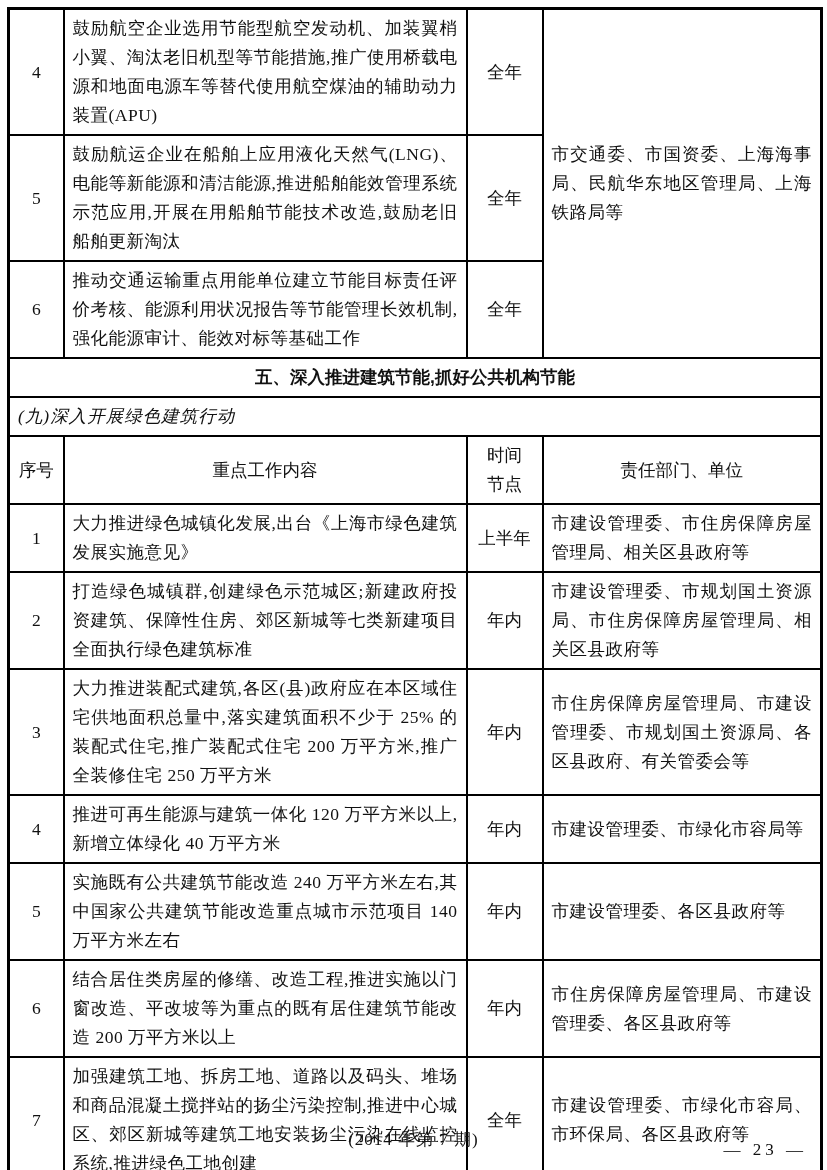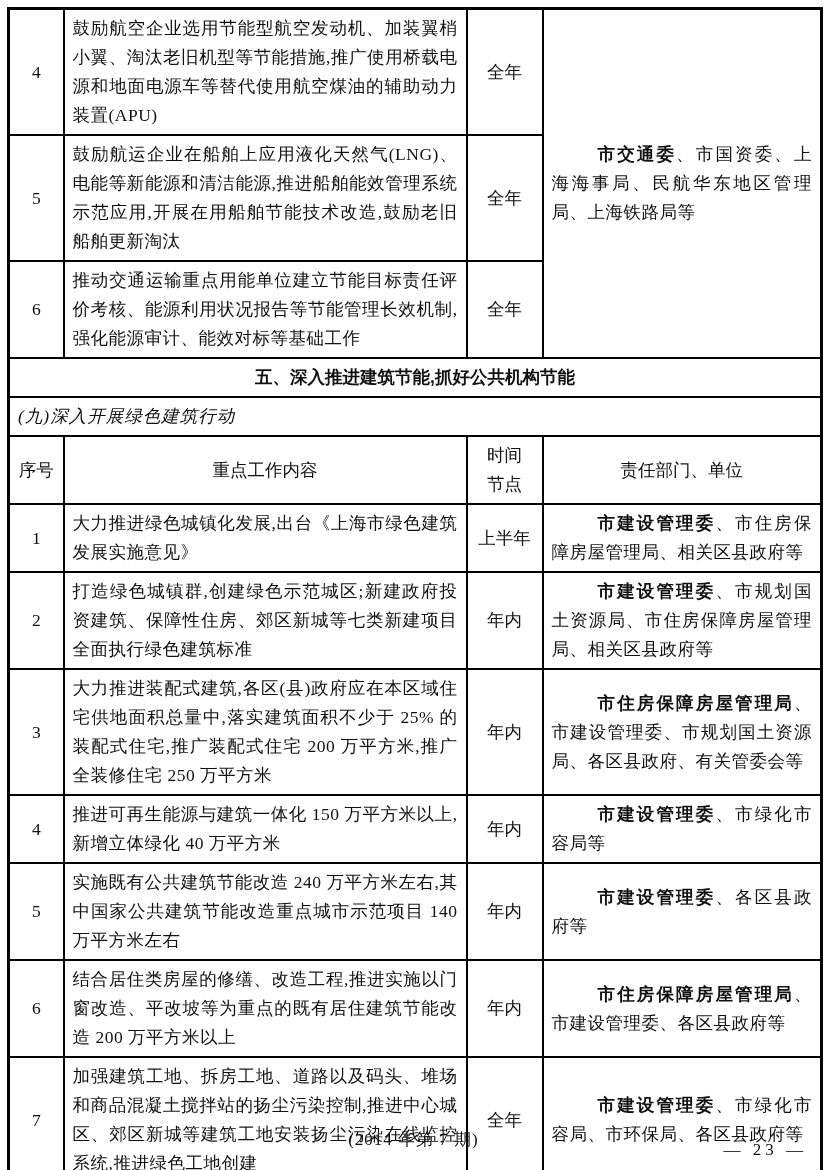--- a/index.html
+++ b/index.html
@@ -40,22 +40,21 @@
     text-align:center;
     padding:2px;
   }
   td.resp{
     text-align:justify;
     padding:6px 12px;
     letter-spacing:0.5px;
   }
   .dept-bold{
     font-family:"Liberation Sans","DejaVu Sans",sans-serif;
-    font-weight:700;
-    margin-left:46px;
+    font-weight:400;
   }
   td.section-row{
     font-family:"Liberation Sans","DejaVu Sans",sans-serif;
     font-weight:700;
     text-align:center;
     padding:3px 10px;
     font-size:18px;
   }
   td.subsection-row{
     font-style:italic;
@@ -148,21 +147,21 @@
       <td class="resp"><span class="dept-bold">市建设管理委</span><span>、市规划国土资源局、市住房保障房屋管理局、相关区县政府等</span></td>
     </tr>
     <tr style="height:118px">
       <td class="num">3</td>
       <td class="content">大力推进装配式建筑,各区(县)政府应在本区域住宅供地面积总量中,落实建筑面积不少于 25% 的装配式住宅,推广装配式住宅 200 万平方米,推广全装修住宅 250 万平方米</td>
       <td class="time">年内</td>
       <td class="resp"><span class="dept-bold">市住房保障房屋管理局</span><span>、市建设管理委、市规划国土资源局、各区县政府、有关管委会等</span></td>
     </tr>
     <tr style="height:67px">
       <td class="num">4</td>
-      <td class="content">推进可再生能源与建筑一体化 150 万平方米以上,新增立体绿化 40 万平方米</td>
+      <td class="content">推进可再生能源与建筑一体化 120 万平方米以上,新增立体绿化 40 万平方米</td>
       <td class="time">年内</td>
       <td class="resp"><span class="dept-bold">市建设管理委</span><span>、市绿化市容局等</span></td>
     </tr>
     <tr style="height:95px">
       <td class="num">5</td>
       <td class="content">实施既有公共建筑节能改造 240 万平方米左右,其中国家公共建筑节能改造重点城市示范项目 140 万平方米左右</td>
       <td class="time">年内</td>
       <td class="resp"><span class="dept-bold">市建设管理委</span><span>、各区县政府等</span></td>
     </tr>
     <tr style="height:95px">

